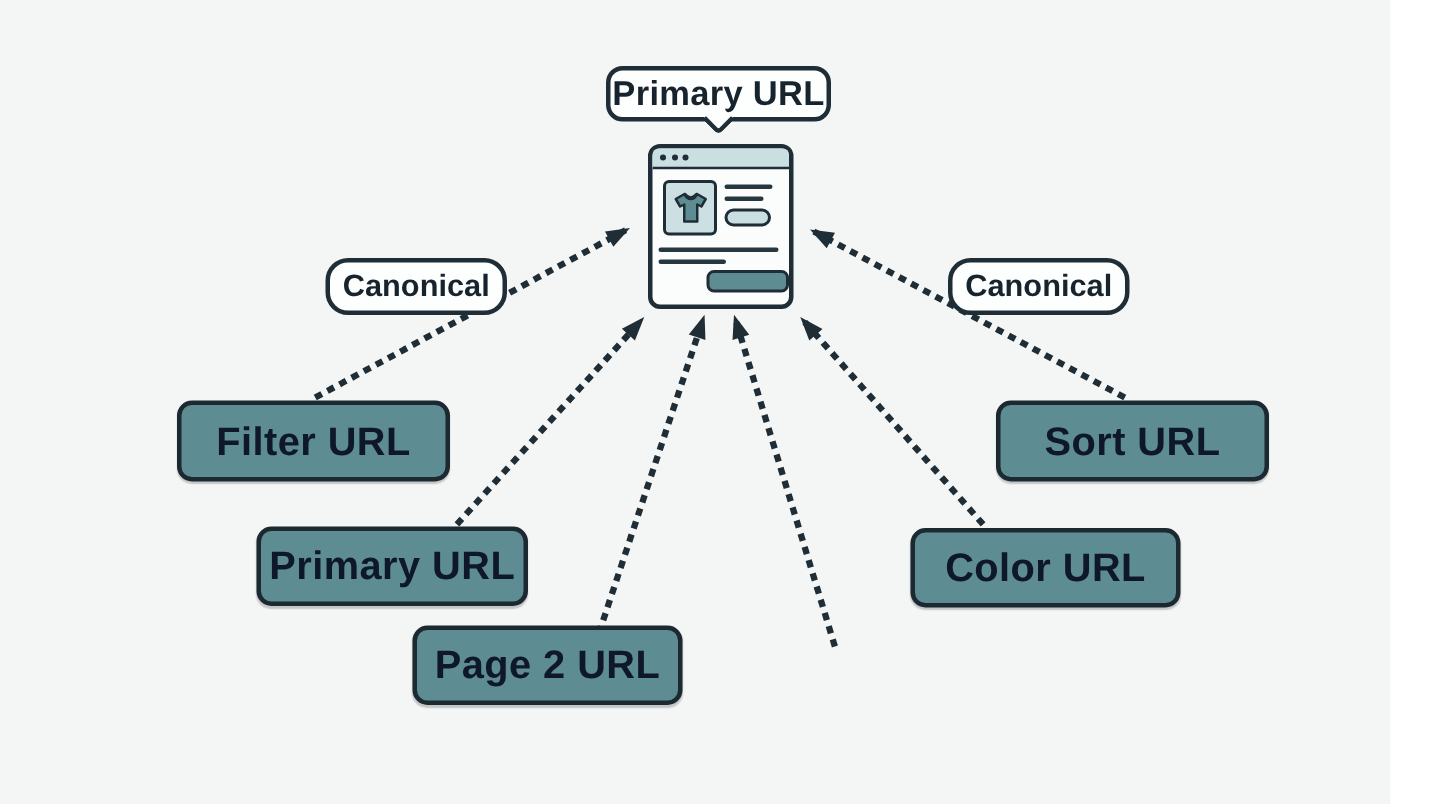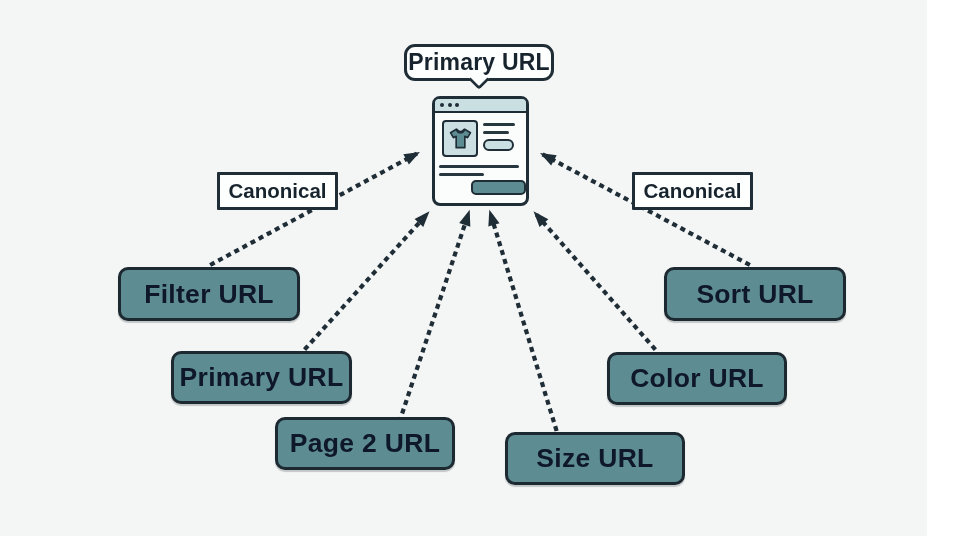--- a/index.html
+++ b/index.html
@@ -49,21 +49,21 @@
     bottom: -9px;
     width: 15px; height: 15px;
     background: #fdfefe;
     border-right: 3px solid #1f2d36;
     border-bottom: 3px solid #1f2d36;
     border-bottom-right-radius: 4px;
     transform: translateX(-50%) rotate(45deg);
   }
   .canonical {
     width: 121px; height: 38px;
-    border-radius: 1px;
+    border-radius: 15px;
     font-size: 20.5px;
   }
   .canonical-left  { left: 217px; top: 172px; }
   .canonical-right { left: 632px; top: 172px; }
 
   
   .url-box {
     position: absolute;
     background: #5d8d93;
     border: 3px solid #1c2931;
@@ -197,23 +197,20 @@
 
   <div class="url-box box-filter">
     <span>Filter URL</span>
   </div>
   <div class="url-box box-variant">
     <span>Primary URL</span>
   </div>
   <div class="url-box box-page2">
     <span>Page 2 URL</span>
   </div>
-  <div class="url-box box-size">
-    <span>Size URL</span>
-  </div>
   <div class="url-box box-color">
     <span>Color URL</span>
   </div>
   <div class="url-box box-sort">
     <span>Sort URL</span>
   </div>
 
 </div>
 
 </body></html>

